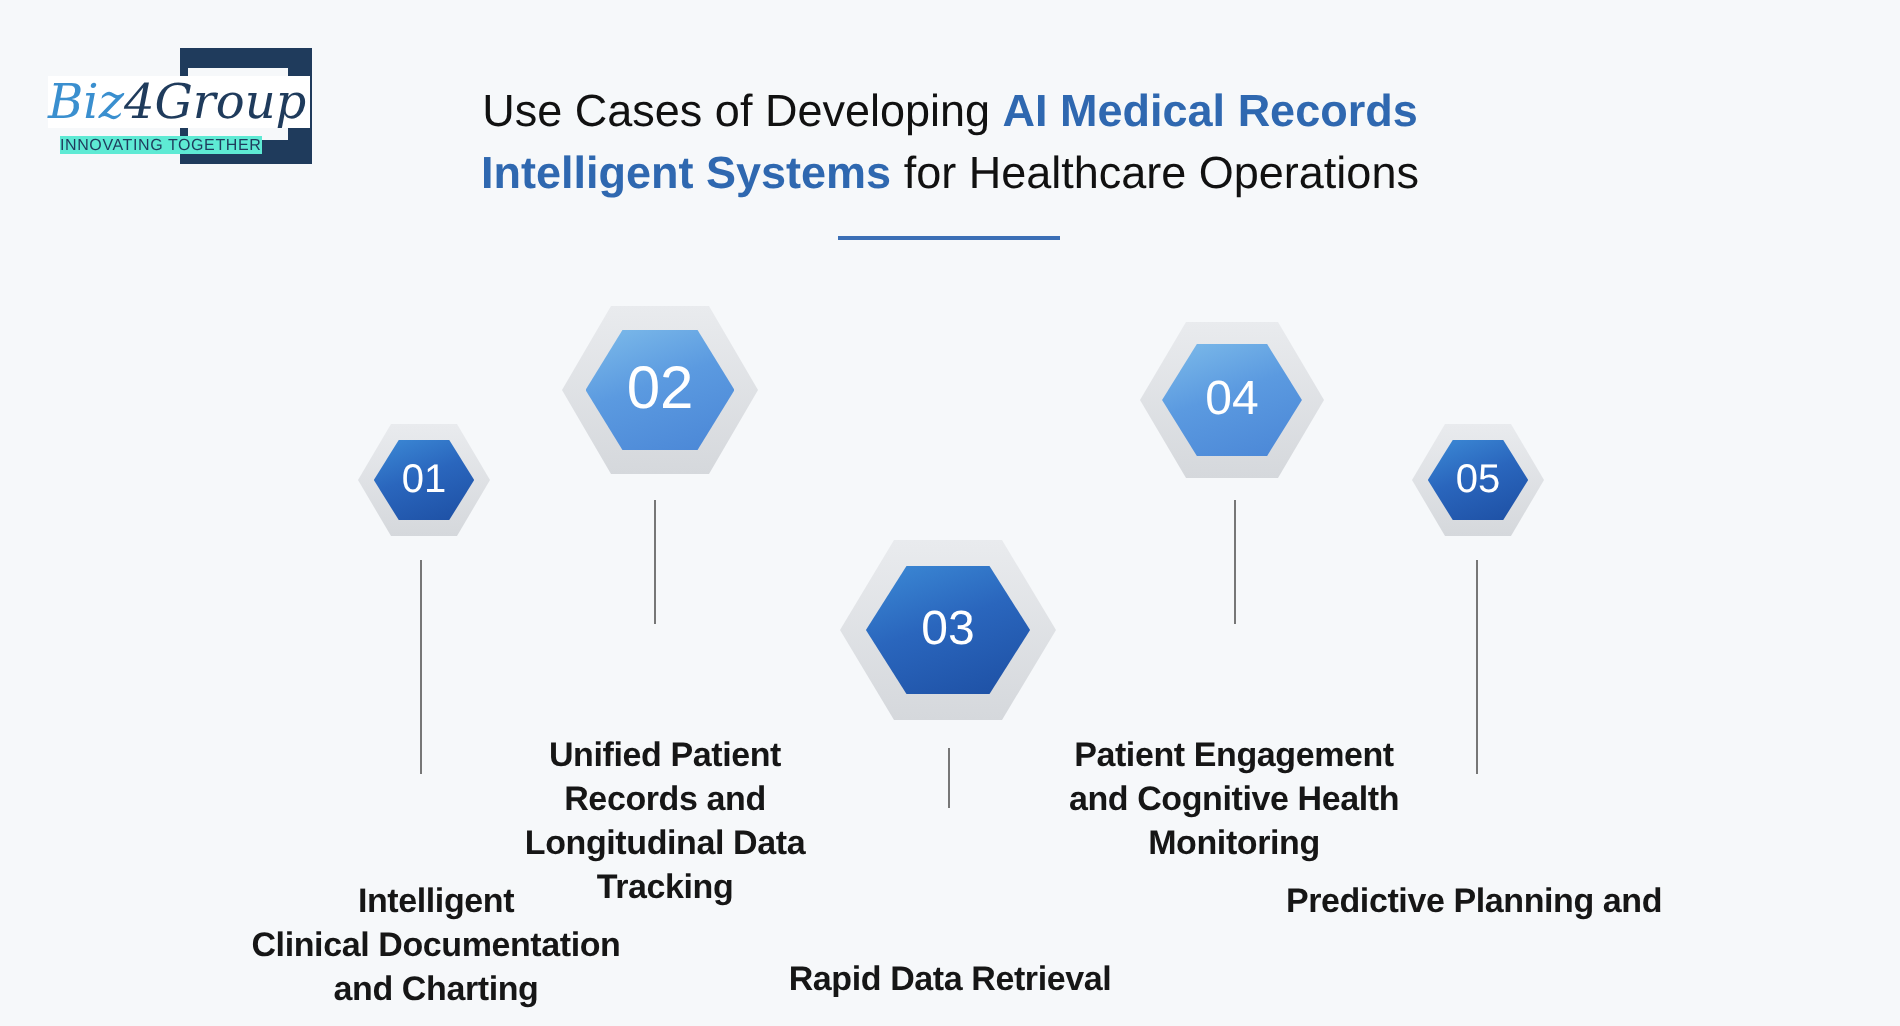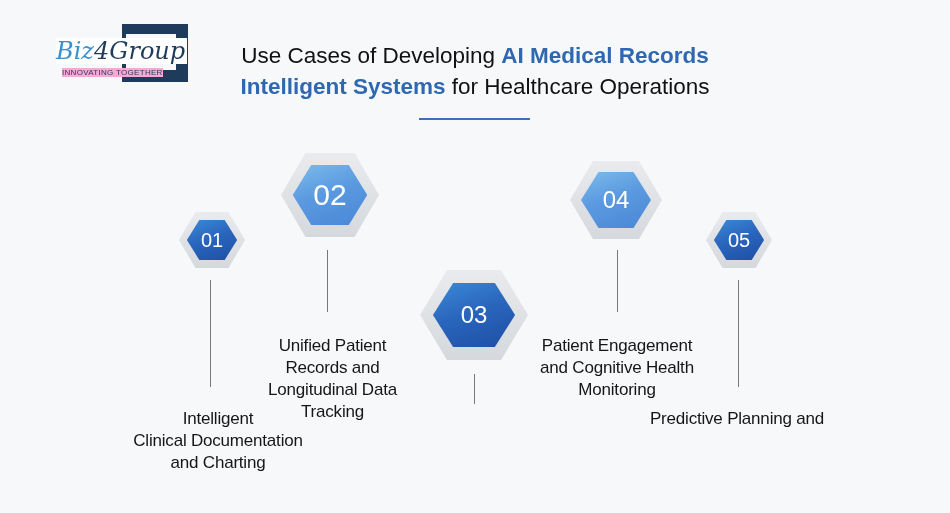--- a/index.html
+++ b/index.html
@@ -2,38 +2,38 @@
 <html><head>
   <meta charset="utf-8">
   <style>
     html, body { margin: 0; padding: 0; }
     body {
       width: 950px; height: 513px; overflow: hidden;
       background: #f6f8fa;
       font-family: "Liberation Sans", "DejaVu Sans", sans-serif;
       position: relative; color: #111;
     }
-    .logo { position: absolute; left: 24px; top: 24px; width: 132px; height: 58px; margin-left: 32px; }
+    .logo { position: absolute; left: 24px; top: 24px; width: 132px; height: 58px; }
     .logo-frame {
       position: absolute; left: 66px; top: 0; width: 66px; height: 58px;
       background: #1f3b5c;
     }
     .logo-frame-inner {
       position: absolute; left: 70px; top: 10px; width: 50px; height: 36px;
       background: #f6f8fa;
     }
     .logo-text {
       position: absolute; left: 0; top: 14px; font-family: "DejaVu Serif", serif;
       font-style: italic; font-size: 24px; line-height: 26px; color: #1f3b5c;
       background: #fff; padding-right: 2px; white-space: nowrap;
     }
     .logo-text .biz { color: #3a8fcf; }
     .logo-tag {
       position: absolute; left: 6px; top: 44px; font-size: 8px; letter-spacing: 0.3px;
-      color: #1f3b5c; background: #f9a8d4; white-space: nowrap;
+      color: #1f3b5c; background: #5eead4; white-space: nowrap;
     }
     .title {
       position: absolute; left: 150px; top: 40px; width: 650px; text-align: center;
       font-size: 22.5px; line-height: 31px; color: #111;
     }
     .title .hl { color: #2f68b0; font-weight: bold; }
     .title-rule {
       position: absolute; left: 419px; top: 118px; width: 111px; height: 2px; background: #3b6fb6;
     }
     .hex-wrap { position: absolute; }
@@ -47,21 +47,21 @@
       clip-path: polygon(25% 0, 75% 0, 100% 50%, 75% 100%, 25% 100%, 0 50%);
       display: flex; align-items: center; justify-content: center;
       color: #fff;
     }
     .hex-inner.dark { background: linear-gradient(160deg, #3c8ad6 0%, #2a66bd 45%, #1d4fa3 100%); }
     .hex-inner.light { background: linear-gradient(160deg, #7dbbea 0%, #5b9ae0 45%, #4a86d6 100%); }
     .hex-num { position: relative; z-index: 1; }
     .vline { position: absolute; width: 1px; background: #777; }
     .label {
       position: absolute; text-align: center; font-size: 17px; line-height: 22px;
-      font-weight: normal; color: #161616; letter-spacing: -0.2px;
+      font-weight: bold; color: #161616; letter-spacing: -0.2px; margin-top: 32px;
     }
   </style>
 </head>
 <body>
 
 <div class="logo">
   <div class="logo-frame"></div>
   <div class="logo-frame-inner"></div>
   <div class="logo-text"><span class="biz">Biz</span><span>4Group</span></div>
   <div class="logo-tag">INNOVATING TOGETHER</div>
@@ -102,20 +102,21 @@
 
 <div class="hex-wrap" style="left:420px; top:270px; width:108px; height:90px;">
   <div class="hex-outer"></div>
   <div class="hex-inner dark" style="font-size:24px;">
       <span class="hex-num">03</span>
     </div>
 </div>
 <div class="vline" style="left:474px; top:374px; height:30px;"></div>
 <div class="label" style="left:375px; top:425px; width:200px;">
   <br>
+  <span>Rapid Data Retrieval</span>
 </div>
 
 <div class="hex-wrap" style="left:570px; top:161px; width:92px; height:78px;">
   <div class="hex-outer"></div>
   <div class="hex-inner light" style="font-size:24px;">
       <span class="hex-num">04</span>
     </div>
 </div>
 <div class="vline" style="left:617px; top:250px; height:62px;"></div>
 <div class="label" style="left:517px; top:335px; width:200px;">

